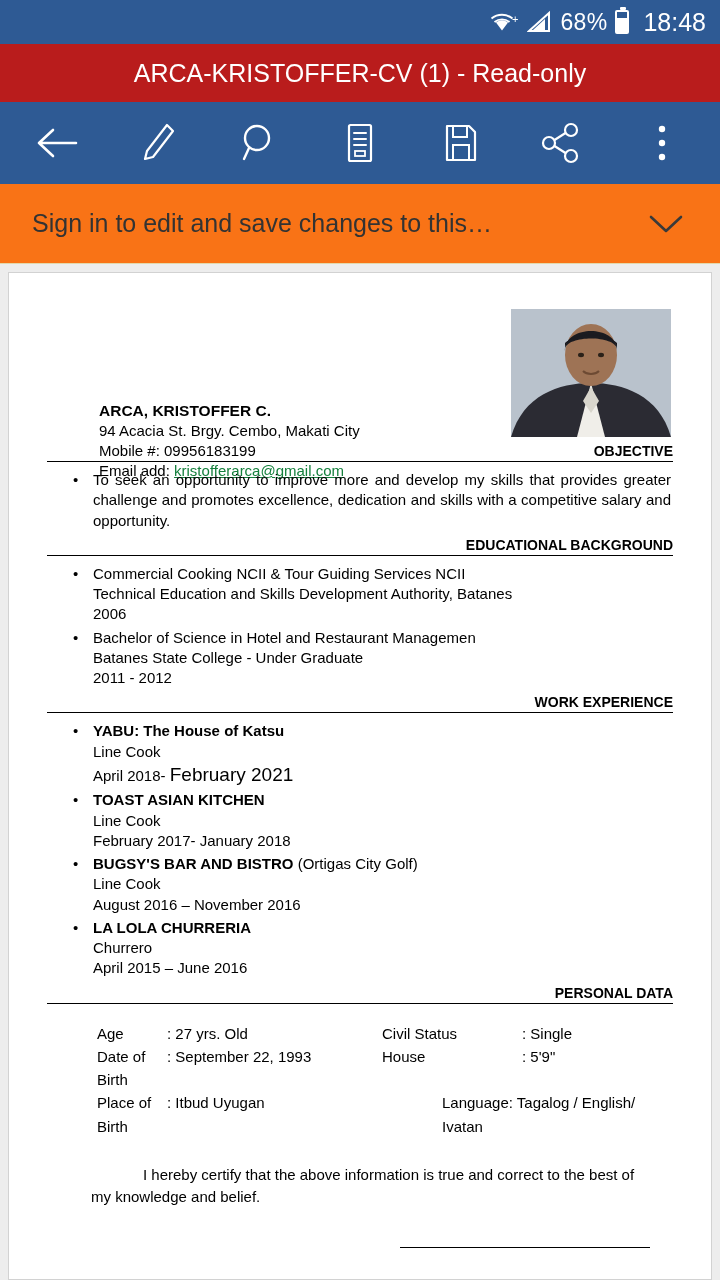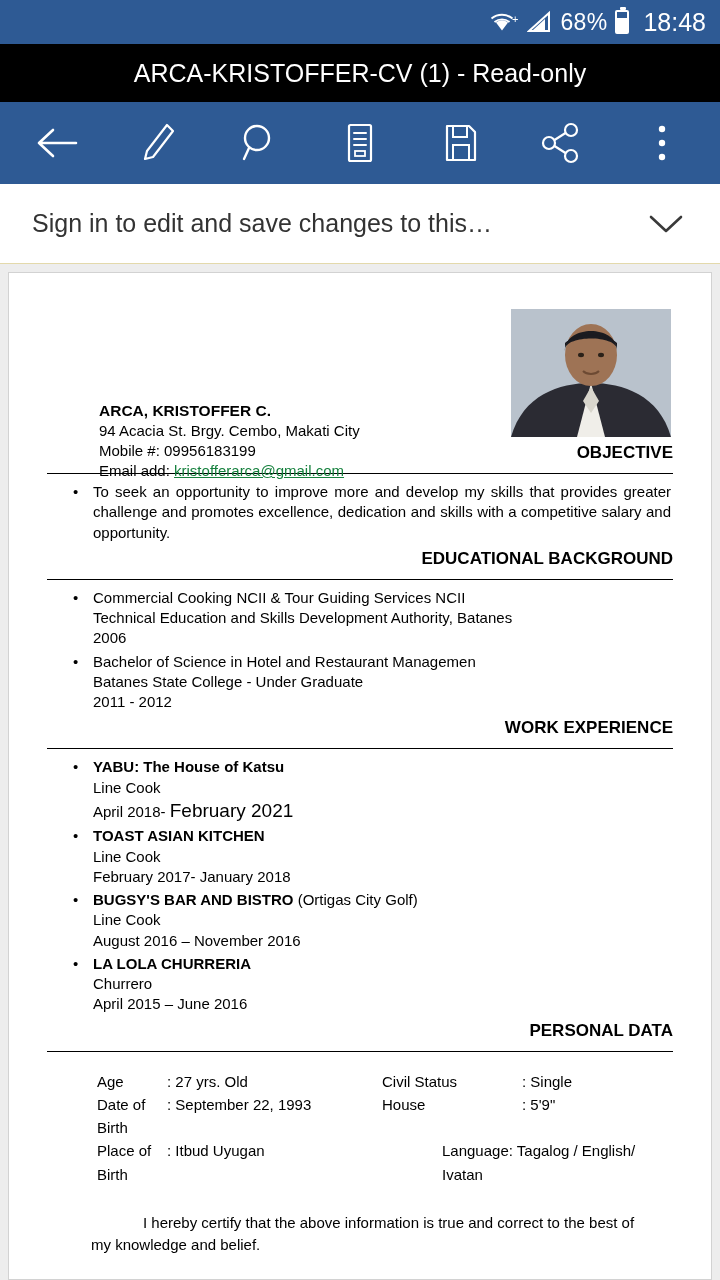--- a/index.html
+++ b/index.html
@@ -24,40 +24,40 @@
     width: 14px; height: 24px; border: 2px solid #fff; border-radius: 2px;
     position: relative; background: linear-gradient(to top,#fff 68%, transparent 68%);
   }
   .batt-glyph::after {
     content: ""; position: absolute; top: -5px; left: 3px; width: 6px; height: 3px; background: #fff;
     border-radius: 1px;
   }
 
   
   .titlebar {
-    height: 58px; background: #000000; color: #fff;
+    height: 58px; background: #b91c1c; color: #fff;
     display: flex; align-items: center; justify-content: center;
   }
   .titlebar .title { font-size: 25px; font-weight: 400; }
 
   
   .toolbar {
     height: 82px; background: #2e5a94;
     display: flex; align-items: center; padding: 0 26px;
   }
   .toolbar .tb-btn {
     flex: 0 0 auto; width: 64px; height: 64px; display: flex; align-items: center; justify-content: center;
     color: #fff;
   }
   .toolbar .spacer { flex: 1 1 auto; }
   .toolbar svg { display: block; }
 
   
   .banner {
-    height: 80px; background: #ffffff; border-bottom: 1px solid #e3d9ab;
+    height: 80px; background: #f97316; border-bottom: 1px solid #e3d9ab;
     display: flex; align-items: center; padding: 0 32px;
   }
   .banner .msg { flex: 1; font-size: 25px; color: #333; white-space: nowrap; overflow: hidden; text-overflow: ellipsis; }
   .banner .chev { width: 44px; height: 44px; display: flex; align-items: center; justify-content: center; color: #3a3a3a; }
 
   
   .docarea { flex: 1; background: #ededed; padding: 8px 8px 0 8px; overflow: hidden; }
   .page {
     background: #fff; border: 1px solid #d2d2d2; height: 100%;
     padding: 36px 38px 0 38px; position: relative;
@@ -69,22 +69,22 @@
     background: #c9cfd6; overflow: hidden;
   }
   .photo svg { display: block; }
 
   .idblock { position: absolute; left: 52px; top: 92px; line-height: 1.32; }
   .idblock .nm { font-size: 15.5px; font-weight: bold; color: #000; }
   .idblock .ln { font-size: 15px; color: #000; }
   .idblock a { color: #15803d; text-decoration: underline; }
 
   .sec-head {
-    text-align: right; font-size: 17px; font-weight: bold; color: #000;
-    border-bottom: 1.5px solid #000; padding-bottom: 10px; margin-top: 4px;
+    text-align: right; font-size: 14px; font-weight: bold; color: #000;
+    border-bottom: 1.5px solid #000; padding-bottom: 2px; margin-top: 4px;
   }
   .sec-head.tight { margin-top: 0; }
 
   ul.bl { list-style: none; margin: 8px 0 6px 0; padding: 0; }
   ul.bl > li { position: relative; padding-left: 46px; margin-bottom: 3px; font-size: 15px; line-height: 1.35; }
   ul.bl > li::before {
     content: "\2022"; position: absolute; left: 26px; top: 0; font-size: 15px;
   }
   .just { text-align: justify; padding-right: 2px; }
   .b { font-weight: bold; }

